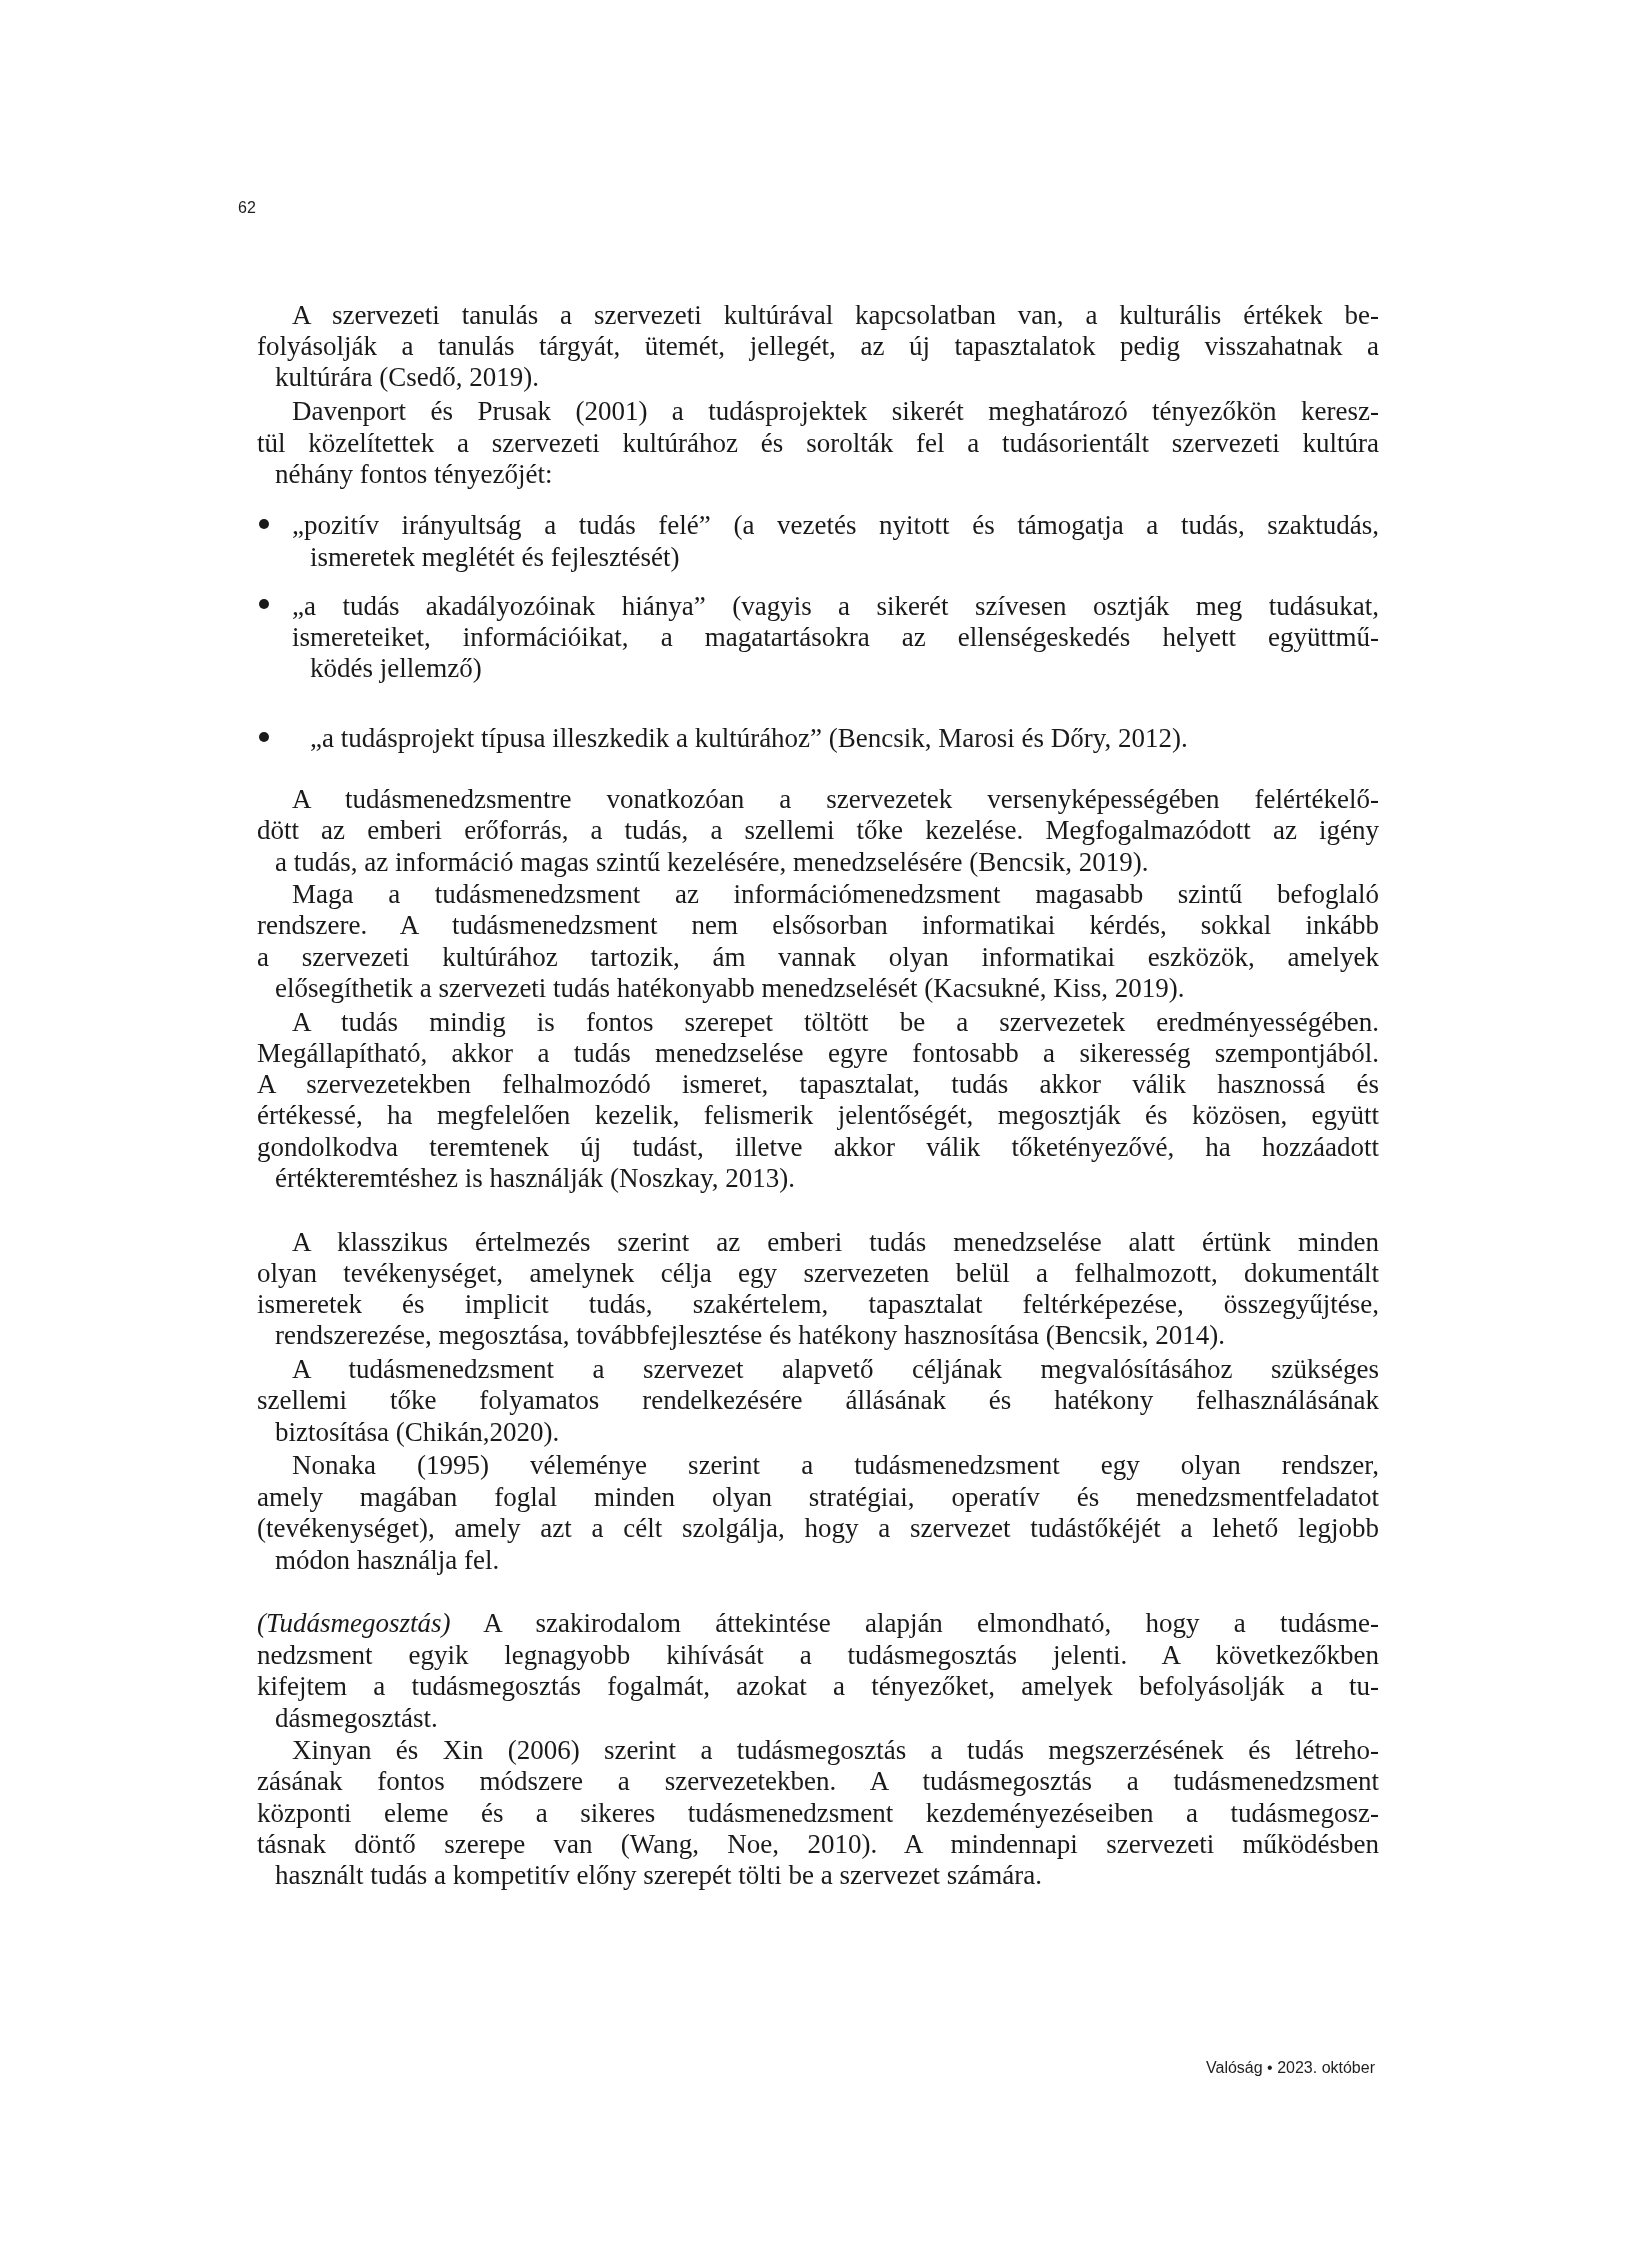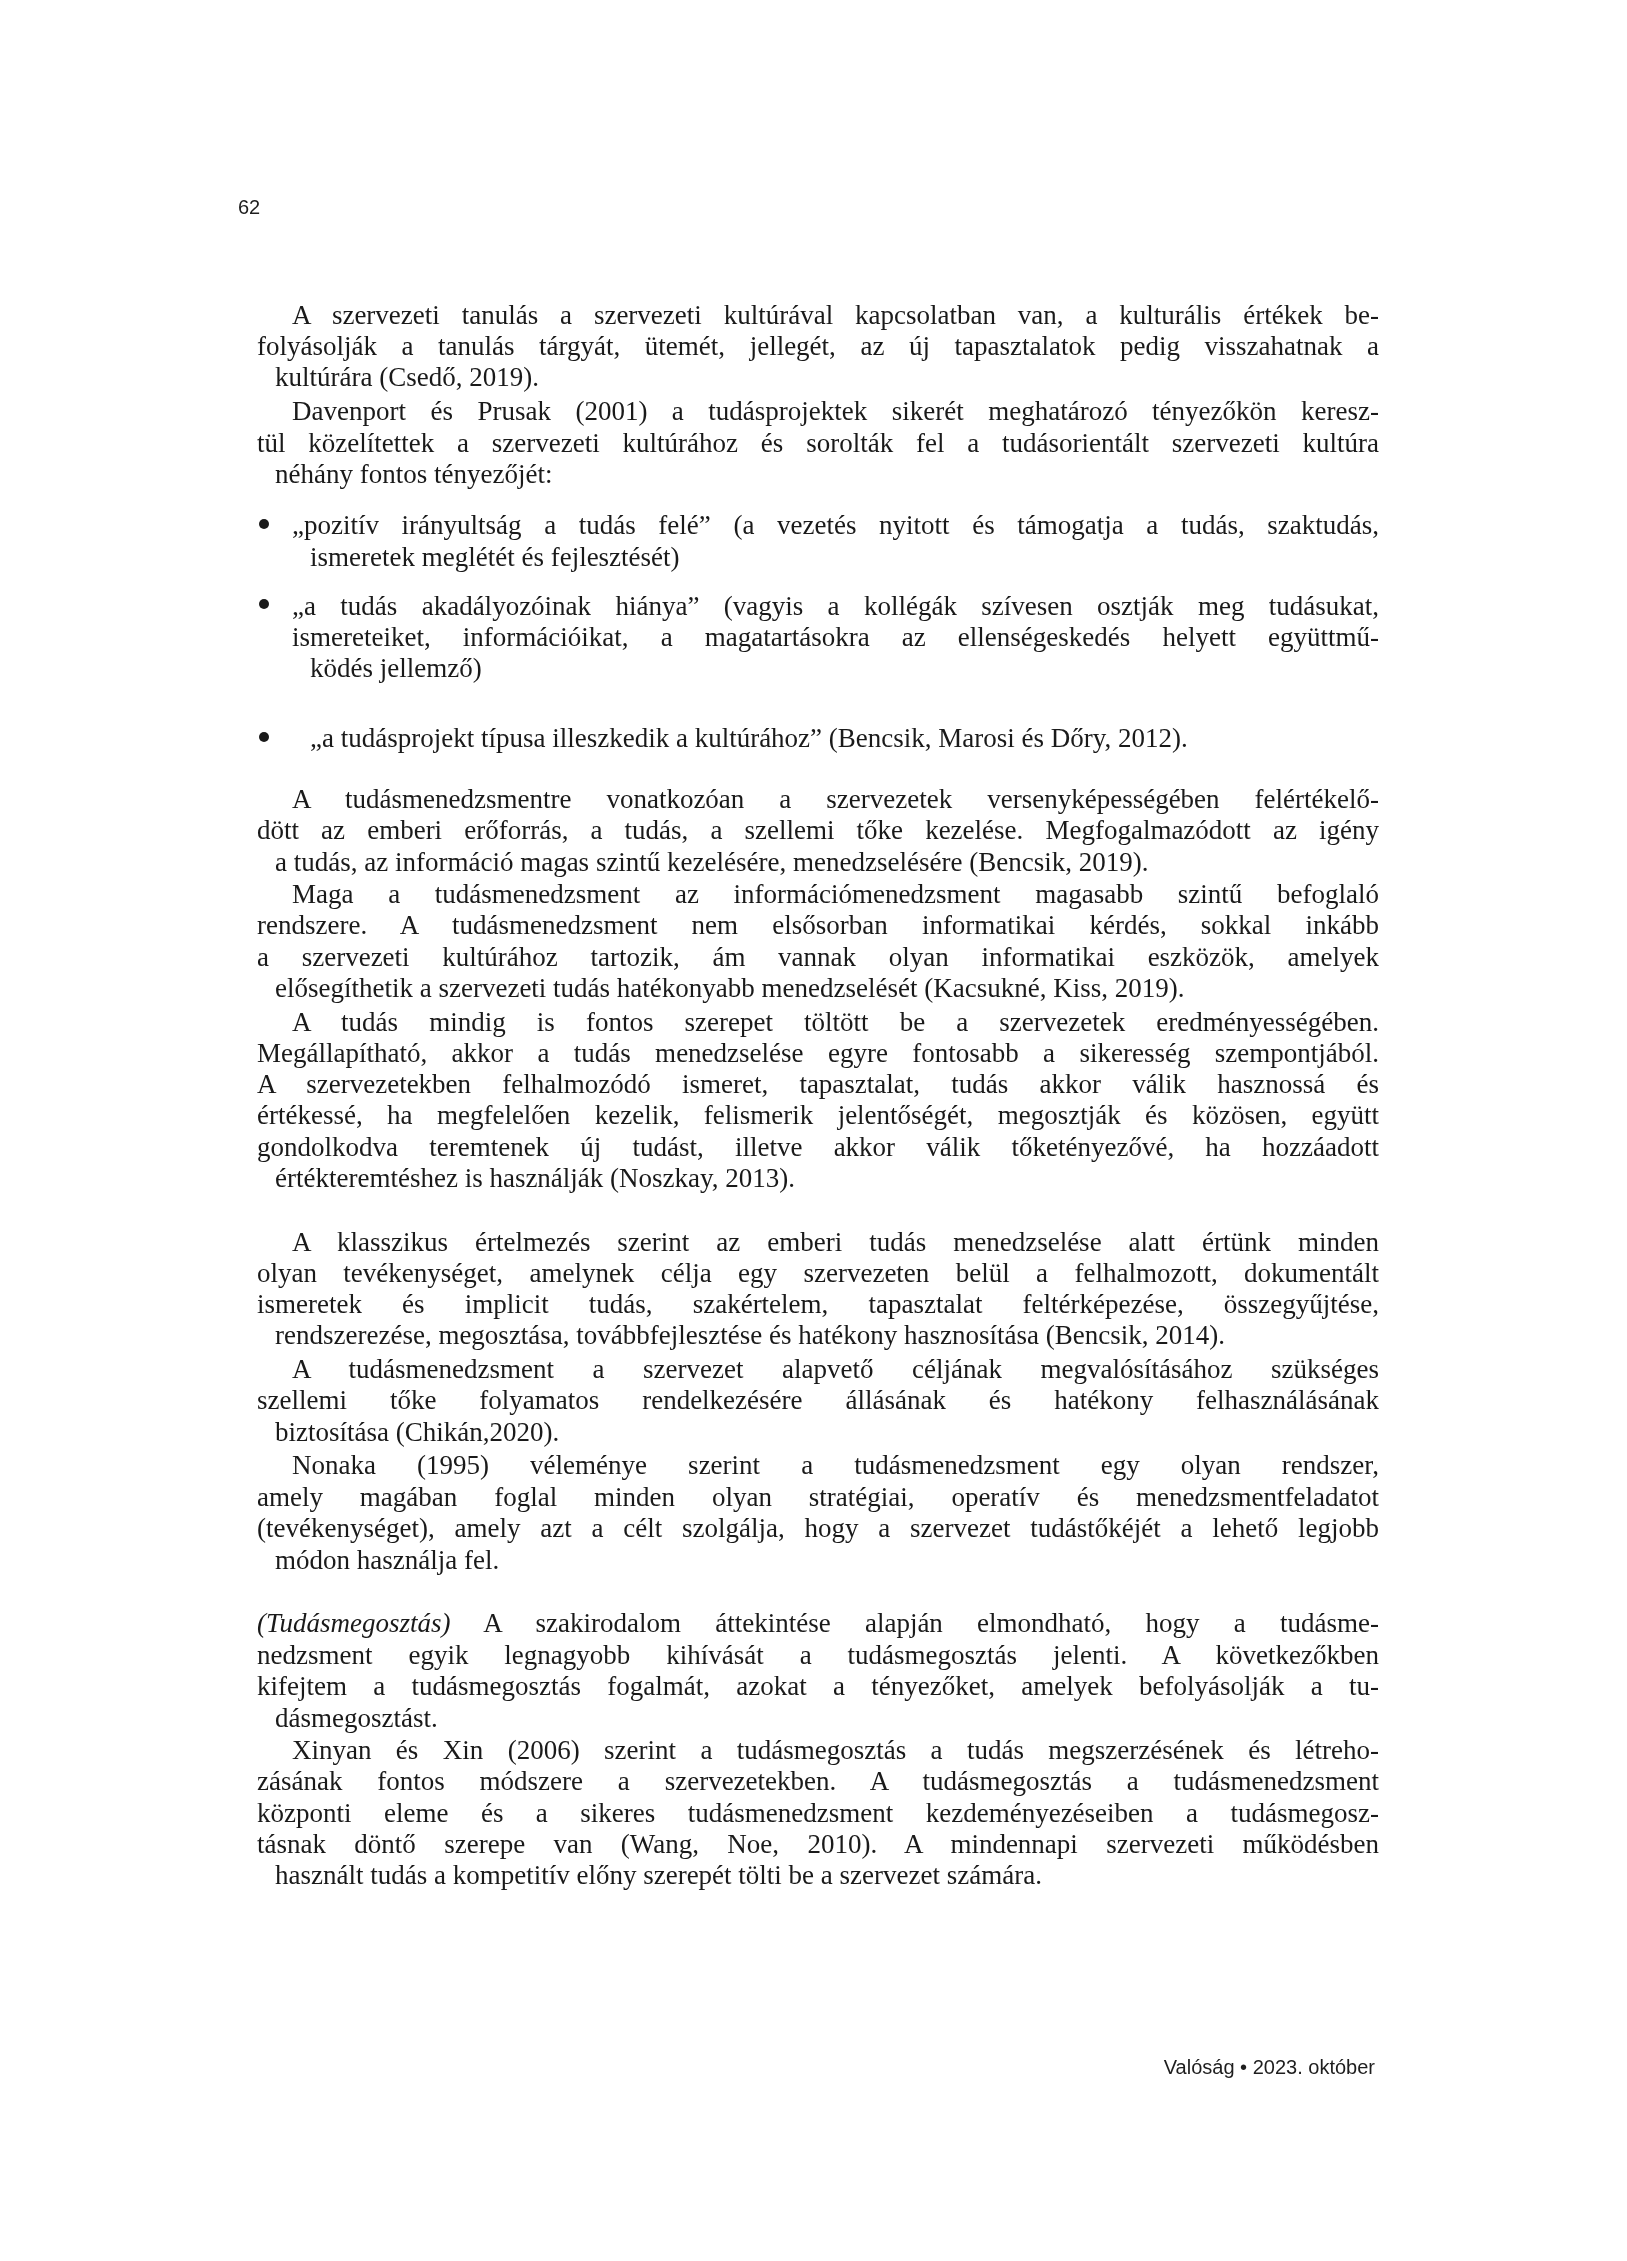--- a/index.html
+++ b/index.html
@@ -1,18 +1,18 @@
 <!DOCTYPE html>
 <html style="font-size:12.3px"><head>
 <meta charset="utf-8">
 <style>
   html, body { margin: 0; padding: 0; background: #ffffff; }
   body { width: 1628px; height: 2261px; position: relative; overflow: hidden; }
   .page { position: absolute; left: 0; top: 0; width: 1628px; height: 2261px; background: #fff; }
-  .hdr { position: absolute; font-family: "Liberation Sans", "DejaVu Sans", sans-serif; font-size: 20px; color: #1e1e1e; white-space: nowrap; line-height: 31px; }
+  .hdr { position: absolute; font-family: "Liberation Sans", "DejaVu Sans", sans-serif; font-size: 16px; color: #1e1e1e; white-space: nowrap; line-height: 31px; }
   .pageno { left: 238px; top: 192px; }
   .running { right: 251px; top: 192px; letter-spacing: 0.2px; }
   .footer { right: 253px; top: 2052px; }
   .ln { position: absolute; left: 257px; width: 1122px; height: 31px; line-height: 31px;
         font-family: "Liberation Serif", "DejaVu Serif", serif; font-size: 27px; color: #1a1a1a;
         white-space: nowrap; overflow: visible; text-align: justify; text-align-last: justify; }
   .ln.last { text-align-last: left; margin-left: 18px; }
   .ln.ind { left: 292px; width: 1087px; }
   .ln.bul { left: 292px; width: 1087px; }
   .it { font-style: italic; }
@@ -40,21 +40,21 @@
     </div>
 
     <div>
       <div>
         <span class="dot" style="top:519px"></span>
         <div class="ln bul" style="top:510px">„pozitív irányultság a tudás felé” (a vezetés nyitott és támogatja a tudás, szaktudás,</div>
         <div class="ln bul last" style="top:542px">ismeretek meglétét és fejlesztését)</div>
       </div>
       <div>
         <span class="dot" style="top:599px"></span>
-        <div class="ln bul" style="top:591px">„a tudás akadályozóinak hiánya” (vagyis a kollégák szívesen osztják meg tudásukat,</div>
+        <div class="ln bul" style="top:591px">„a tudás akadályozóinak hiánya” (vagyis a sikerét szívesen osztják meg tudásukat,</div>
         <div class="ln bul" style="top:622px">ismereteiket, információikat, a magatartásokra az ellenségeskedés helyett együttmű-</div>
         <div class="ln bul last" style="top:653px">ködés jellemző)</div>
       </div>
       <div>
         <span class="dot" style="top:732px"></span>
         <div class="ln bul last" style="top:723px">„a tudásprojekt típusa illeszkedik a kultúrához” (Bencsik, Marosi és Dőry, 2012).</div>
       </div>
     </div>
 
     <div>

